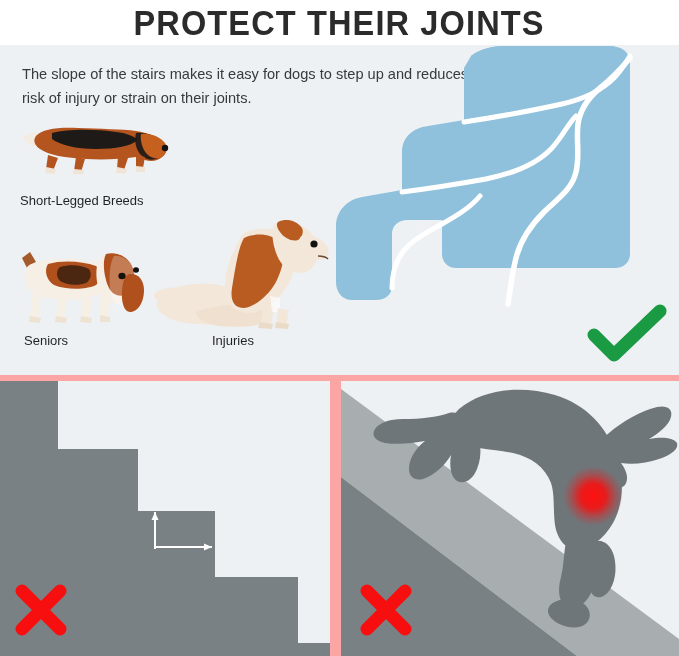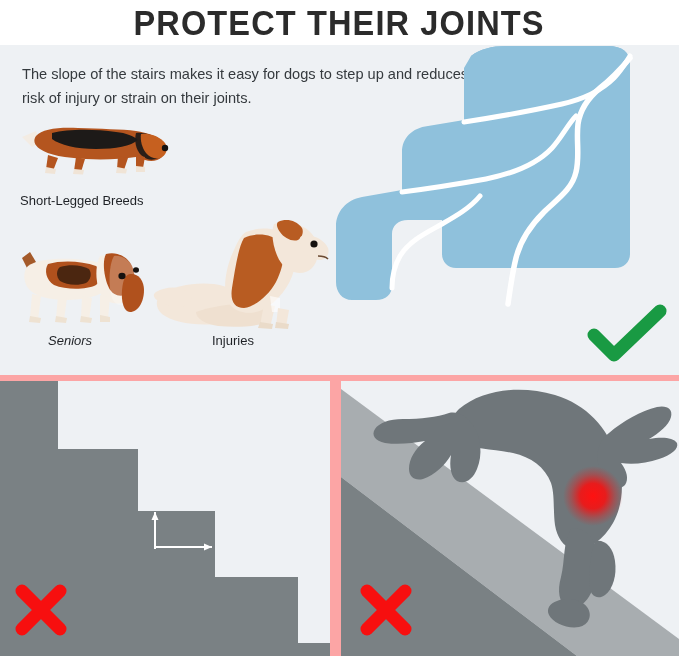--- a/index.html
+++ b/index.html
@@ -63,21 +63,21 @@
     line-height: 1.62;
     color: #353a3e;
   }
   .label {
     position: absolute;
     font-size: 13px;
     color: #1f2226;
     white-space: nowrap;
   }
   .label-short  { left: 20px;  top: 148px; }
-  .label-senior { left: 48px;  top: 288px; font-style: italic; }
+  .label-senior { left: 24px;  top: 288px; }
   .label-injury { left: 212px; top: 288px; }
 
   .illo { position: absolute; }
   .illo-short  { left: 18px;  top: 58px;  width: 160px; height: 72px; }
   .illo-senior { left: 14px;  top: 195px; width: 130px; height: 88px; }
   .illo-injury { left: 152px; top: 163px; width: 180px; height: 122px; }
   .illo-stairs { left: 330px; top: -5px;  width: 330px; height: 300px; }
   .illo-check  { left: 586px; top: 258px; width: 82px;  height: 62px; }
 
   

